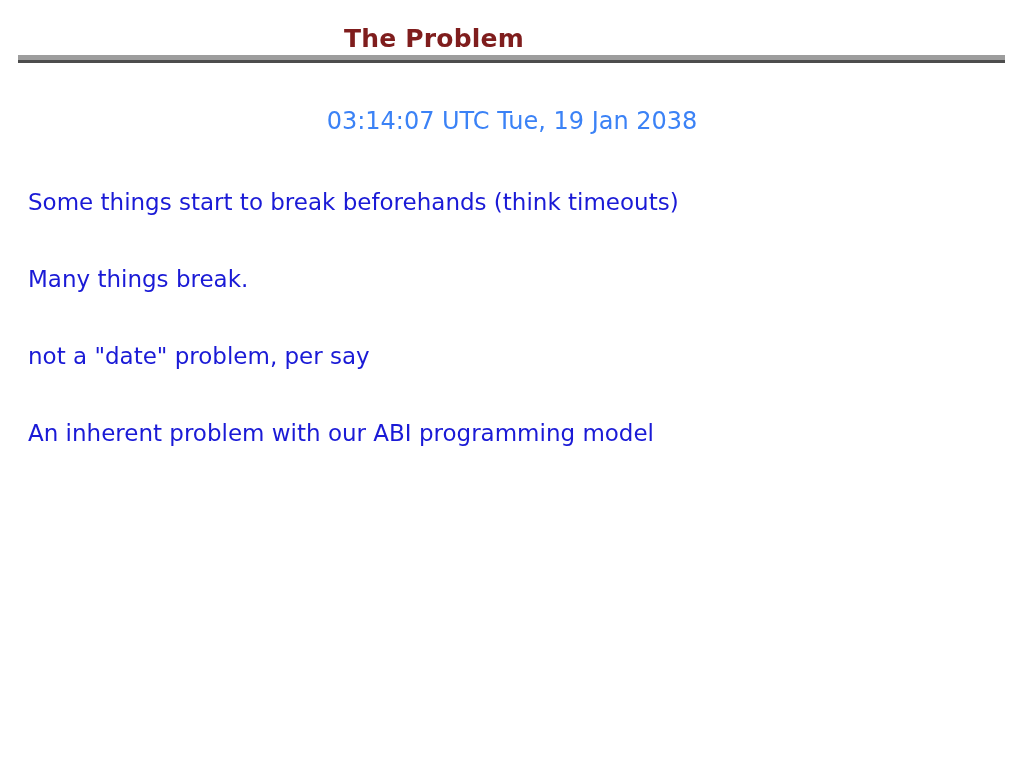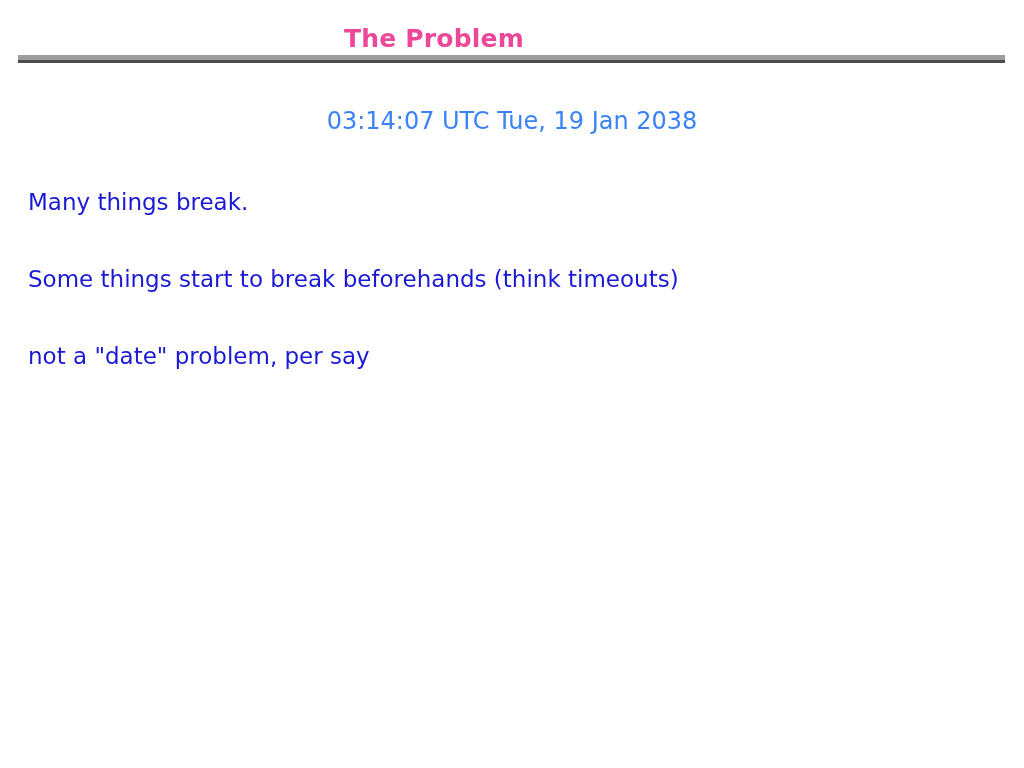--- a/index.html
+++ b/index.html
@@ -34,21 +34,21 @@
   .slide-title {
     position: absolute;
     top: 26px;
     left: 0;
     width: 868px;
     text-align: center;
     font-family: "DejaVu Sans", sans-serif;
     font-size: 25px;
     font-weight: 700;
     letter-spacing: 0.2px;
-    color: #ec4899;
+    color: #7f1d1d;
     line-height: 1;
     white-space: nowrap;
   }
 
   .title-rule {
     position: absolute;
     left: 18px;
     top: 55px;
     width: 987px;
     height: 8px;
@@ -124,20 +124,21 @@
       <div class="rule-top"></div>
       <div class="rule-bottom"></div>
     </div>
   </div>
 
   <div class="slide-body">
 
     <div class="timestamp-line">03:14:07 UTC Tue, 19 Jan 2038</div>
 
     <ul class="bullet-list">
+      <li class="bullet-item">Some things start to break beforehands (think timeouts)</li>
       <li class="bullet-item">Many things break.</li>
-      <li class="bullet-item">Some things start to break beforehands (think timeouts)</li>
       <li class="bullet-item">not a "date" problem, per say</li>
+      <li class="bullet-item">An inherent problem with our ABI programming model</li>
     </ul>
 
   </div>
 
 </div>
 
 </body></html>

